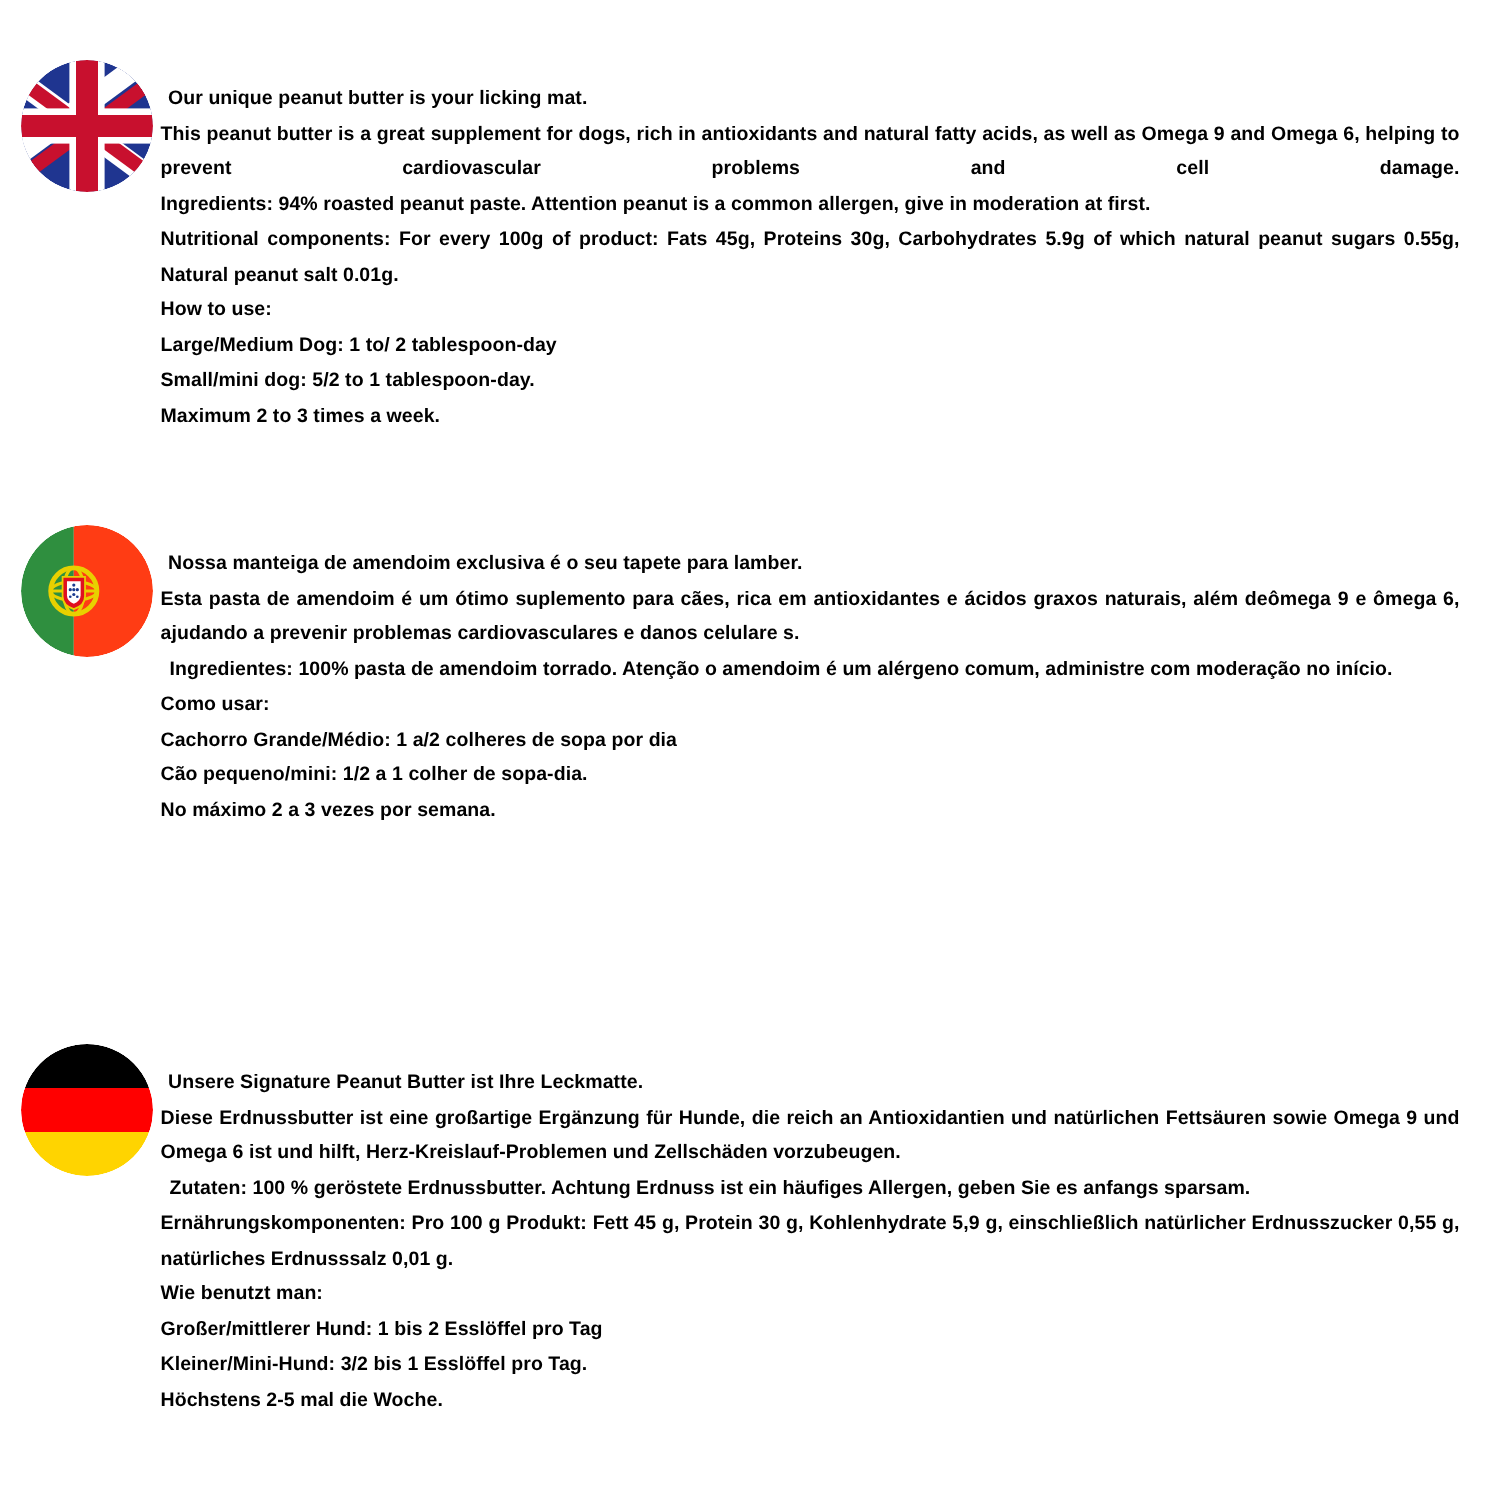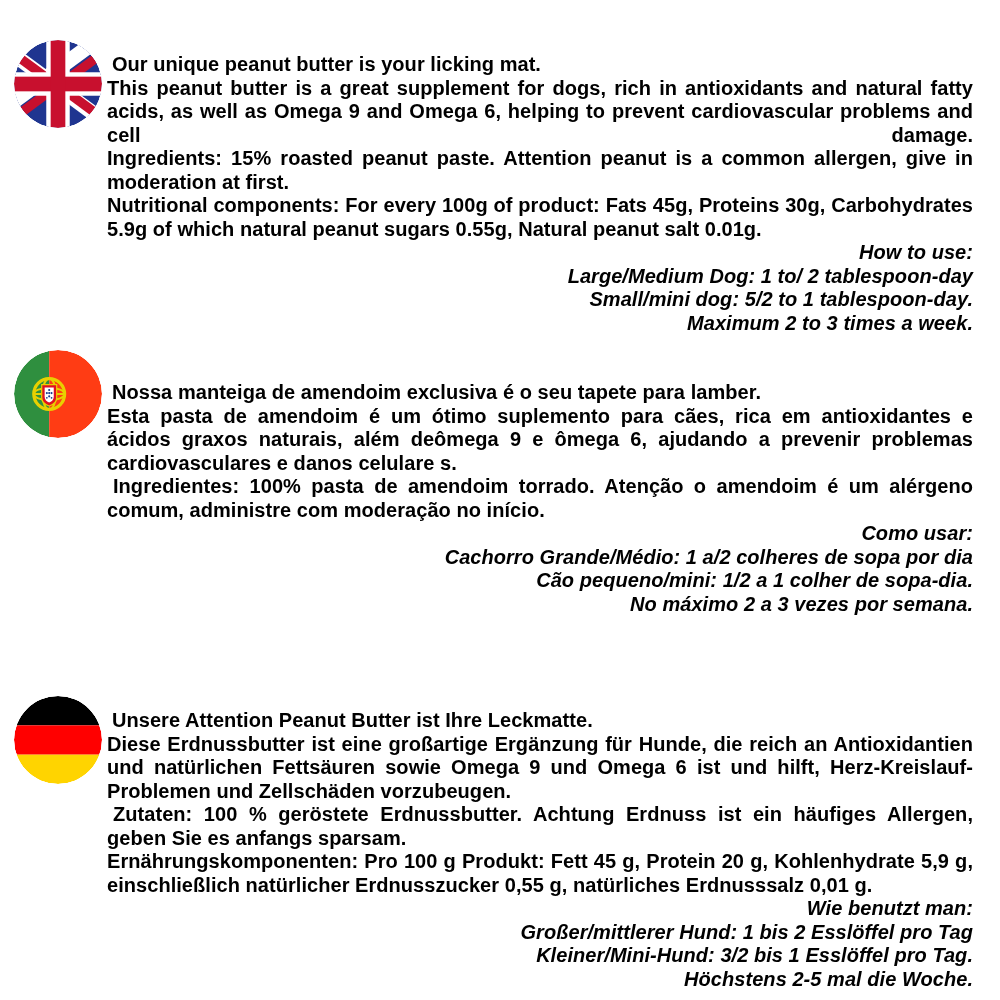--- a/index.html
+++ b/index.html
@@ -43,62 +43,61 @@
     display: block;
     width: 88px;
     height: 88px;
     border-radius: 50%;
   }
 
   .text-block {
     position: absolute;
     left: 107px;
     width: 866px;
-    font-size: 20px;
+    font-size: 13px;
     font-weight: bold;
     line-height: 23.5px;
     text-align: justify;
     text-justify: inter-word;
     letter-spacing: 0.05px;
     color: #000000;
   }
   
   .text-block p {
     margin: 0;
     padding: 0;
     text-align: justify;
     text-justify: inter-word;
   }
   .text-block p.flow {
     text-align: justify;
   }
   .text-block p.single {
-    text-align: right;
-    font-style: italic;
+    text-align: left;
   }
   .text-block p.lead {
     text-align: left;
     text-indent: 5px;
   }
   .text-block p.indented {
     text-indent: 6px;
   }
   
   .justify-all {
     text-align-last: justify;
   }
 
   
   #section-en { top: 40px; }
   #section-en .flag-badge { top: 0px; }
   #section-en .text-block { top: 13px; }
 
   #section-pt { top: 350px; }
   #section-pt .flag-badge { top: 0px; }
-  #section-pt .text-block { top: 31px; }
+  #section-pt .text-block { top: 13px; }
 
   #section-de { top: 696px; }
   #section-de .flag-badge { top: 0px; }
   #section-de .text-block { top: 13px; }
 </style>
 </head>
 <body>
 
 <div class="page">
 
@@ -125,21 +124,21 @@
           <rect x="22" y="0" width="16" height="60" fill="#ffffff"></rect>
 
           <rect x="0" y="25" width="60" height="10" fill="#c8102e"></rect>
           <rect x="25" y="0" width="10" height="60" fill="#c8102e"></rect>
         </g>
       </svg>
     </div>
     <div class="text-block">
       <p class="lead">Our unique peanut butter is your licking mat.</p>
       <p class="flow justify-all">This peanut butter is a great supplement for dogs, rich in antioxidants and natural fatty acids, as well as Omega 9 and Omega 6, helping to prevent cardiovascular problems and cell damage.</p>
-      <p class="flow">Ingredients: 15% roasted peanut paste. Attention peanut is a common allergen, give in moderation at first.</p>
+      <p class="flow">Ingredients: 94% roasted peanut paste. Attention peanut is a common allergen, give in moderation at first.</p>
       <p class="flow">Nutritional components: For every 100g of product: Fats 45g, Proteins 30g, Carbohydrates 5.9g of which natural peanut sugars 0.55g, Natural peanut salt 0.01g.</p>
       <p class="single">How to use:</p>
       <p class="single">Large/Medium Dog: 1 to/ 2 tablespoon-day</p>
       <p class="single">Small/mini dog: 5/2 to 1 tablespoon-day.</p>
       <p class="single">Maximum 2 to 3 times a week.</p>
     </div>
   </div>
 
   <div class="lang-section" id="section-pt">
     <div class="flag-badge">
@@ -194,24 +193,24 @@
             </clipPath>
         </defs>
         <g clip-path="url(#deClip)">
           <rect x="0" y="0" width="60" height="20" fill="#000000"></rect>
           <rect x="0" y="20" width="60" height="20" fill="#ff0000"></rect>
           <rect x="0" y="40" width="60" height="20" fill="#ffd400"></rect>
         </g>
       </svg>
     </div>
     <div class="text-block">
-      <p class="lead">Unsere Attention Peanut Butter ist Ihre Leckmatte.</p>
+      <p class="lead">Unsere Signature Peanut Butter ist Ihre Leckmatte.</p>
       <p class="flow">Diese Erdnussbutter ist eine großartige Ergänzung für Hunde, die reich an Antioxidantien und natürlichen Fettsäuren sowie Omega 9 und Omega 6 ist und hilft, Herz-Kreislauf-Problemen und Zellschäden vorzubeugen.</p>
       <p class="flow indented">Zutaten: 100 % geröstete Erdnussbutter. Achtung Erdnuss ist ein häufiges Allergen, geben Sie es anfangs sparsam.</p>
-      <p class="flow">Ernährungskomponenten: Pro 100 g Produkt: Fett 45 g, Protein 20 g, Kohlenhydrate 5,9 g, einschließlich natürlicher Erdnusszucker 0,55 g, natürliches Erdnusssalz 0,01 g.</p>
+      <p class="flow">Ernährungskomponenten: Pro 100 g Produkt: Fett 45 g, Protein 30 g, Kohlenhydrate 5,9 g, einschließlich natürlicher Erdnusszucker 0,55 g, natürliches Erdnusssalz 0,01 g.</p>
       <p class="single">Wie benutzt man:</p>
       <p class="single">Großer/mittlerer Hund: 1 bis 2 Esslöffel pro Tag</p>
       <p class="single">Kleiner/Mini-Hund: 3/2 bis 1 Esslöffel pro Tag.</p>
       <p class="single">Höchstens 2-5 mal die Woche.</p>
     </div>
   </div>
 
 </div>
 
 </body></html>

